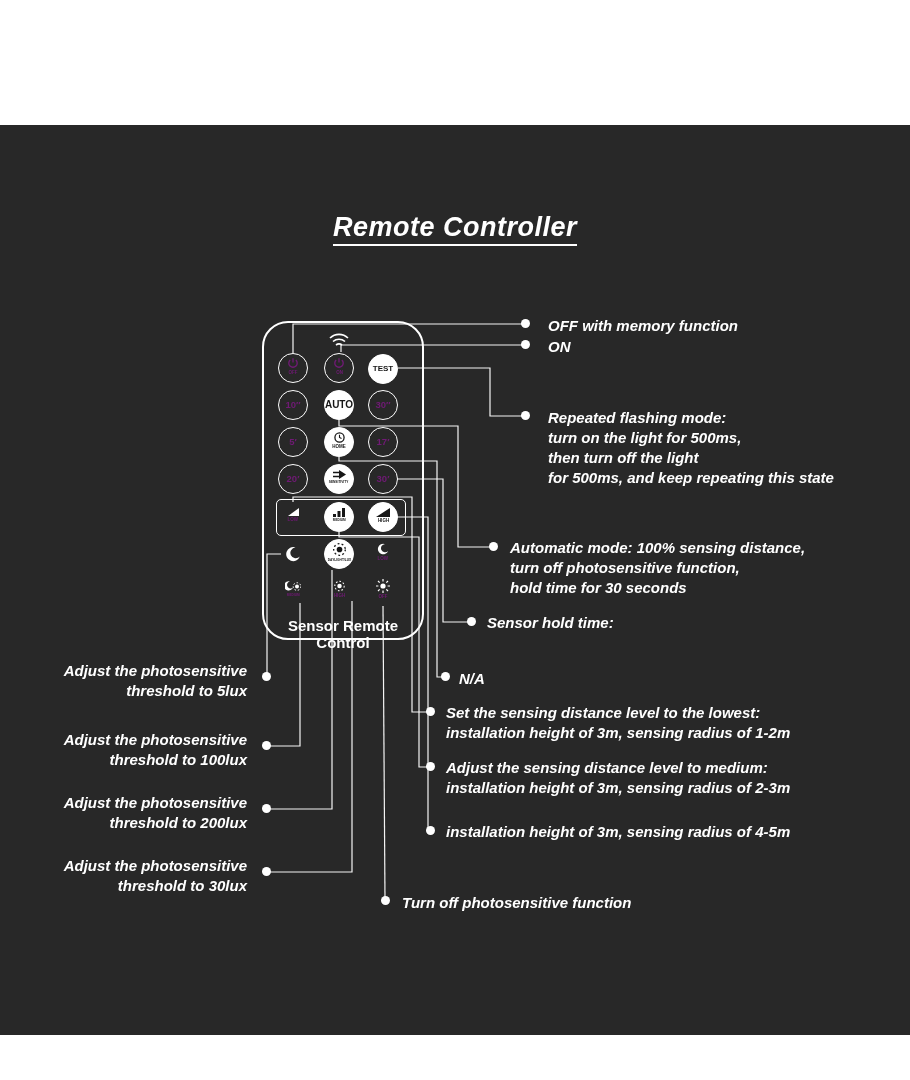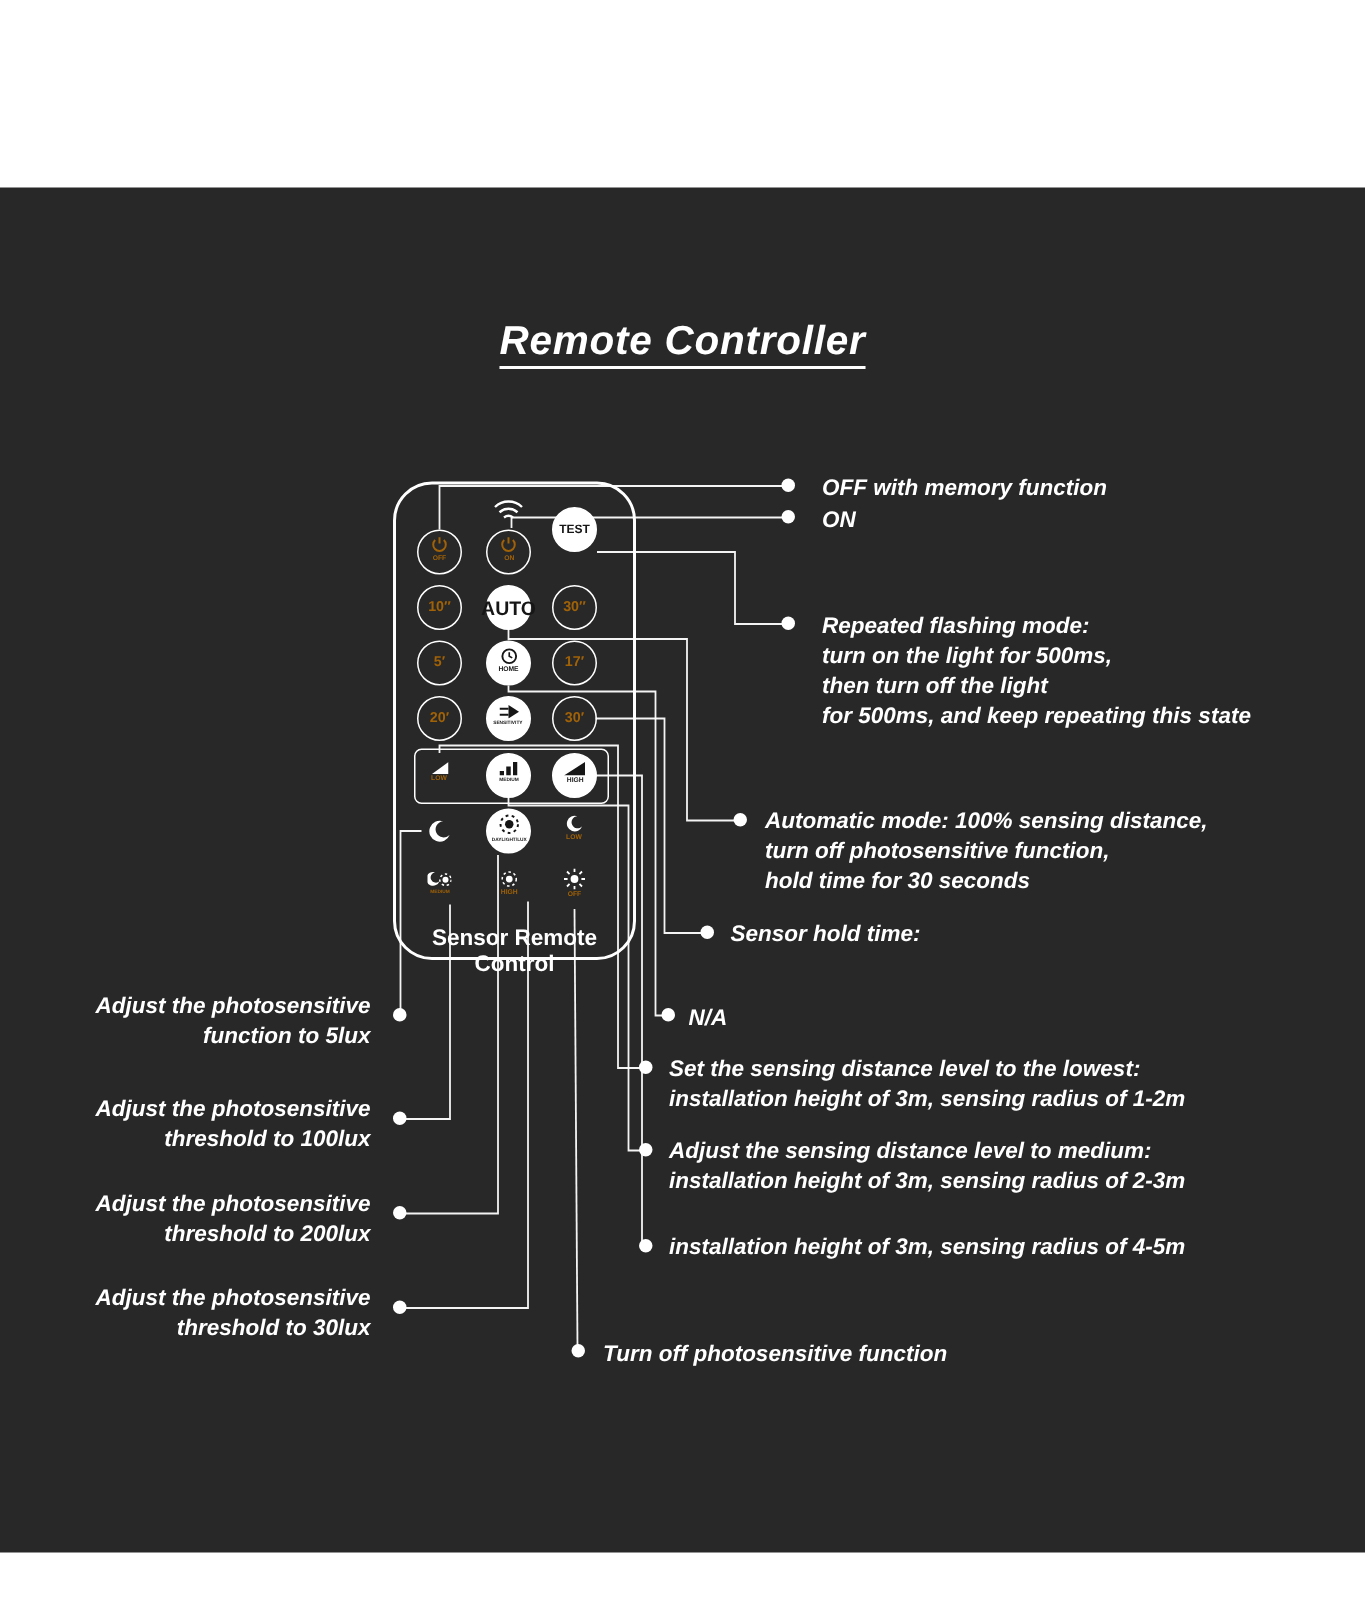--- a/index.html
+++ b/index.html
@@ -14,25 +14,25 @@
            font-size:27px; font-style:italic; font-weight:bold; letter-spacing:.5px;
            text-decoration:underline; text-underline-offset:8px; text-decoration-thickness:2px; }
 
   .remote { position:absolute; left:262px; top:281px; width:162px; height:319px;
             border:2px solid #fff; border-radius:26px; background:transparent; }
   .sens-box { position:absolute; left:276px; top:459px; width:130px; height:37px;
               border:1.5px solid #fff; border-radius:5px; }
 
   .btn { position:absolute; width:30px; height:30px; border:1.5px solid #fff; border-radius:50%;
          display:flex; flex-direction:column; align-items:center; justify-content:center;
-         color:#a16207; text-align:center; }
+         color:#701a75; text-align:center; }
   .btn.filled { background:#fff; color:#161616; border-color:#fff; }
   .btn.noborder { border-color:transparent; }
   .lbl  { font-size:9.5px; font-weight:bold; line-height:1; font-style:normal; }
-  .lbl.md { font-size:13px; }
+  .lbl.md { font-size:10px; }
   .lbl.sm { font-size:8px; }
   .tiny { display:block; font-size:10px; font-weight:bold; line-height:10px; white-space:nowrap;
           transform:scale(0.45); transform-origin:50% 20%; }
   .tiny.xxs { transform:scale(0.32); }
   .footer-lbl { position:absolute; left:262px; top:577px; width:162px; text-align:center;
                 color:#fff; font-size:15px; font-weight:bold; }
 
   .annot { position:absolute; color:#fff; font-style:italic; font-weight:bold;
            font-size:15px; line-height:20px; white-space:nowrap; }
   .annot.left { text-align:right; }
@@ -83,21 +83,21 @@
     </svg>
     <span class="tiny">OFF</span>
   </div>
   <div class="btn" style="left:324px;top:313px">
     <svg class="ic" width="12" height="12" viewBox="0 0 20 20">
       <path d="M10 2 v7" stroke="currentColor" stroke-width="2.2" fill="none"></path>
       <path d="M5.2 5 a7 7 0 1 0 9.6 0" stroke="currentColor" stroke-width="2.2" fill="none"></path>
     </svg>
     <span class="tiny">ON</span>
   </div>
-  <div class="btn filled" style="left:368px;top:298px">
+  <div class="btn filled" style="left:368px;top:314px">
     <span class="lbl sm">TEST</span>
   </div>
 
   <div class="btn" style="left:278px;top:350px">
     <span class="lbl">10″</span>
   </div>
   <div class="btn filled" style="left:324px;top:350px">
     <span class="lbl md">AUTO</span>
   </div>
   <div class="btn" style="left:368px;top:350px">
@@ -232,21 +232,21 @@
   </div>
   <div class="annot" style="left:446px;top:782px">
     <div>installation height of 3m, sensing radius of 4-5m</div>
   </div>
   <div class="annot" style="left:402px;top:853px">
     <div>Turn off photosensitive function</div>
   </div>
 
   <div class="annot left" style="right:663px;top:621px">
     <div>Adjust the photosensitive</div>
-    <div>function to 5lux</div>
+    <div>threshold to 5lux</div>
   </div>
   <div class="annot left" style="right:663px;top:690px">
     <div>Adjust the photosensitive</div>
     <div>threshold to 100lux</div>
   </div>
   <div class="annot left" style="right:663px;top:753px">
     <div>Adjust the photosensitive</div>
     <div>threshold to 200lux</div>
   </div>
   <div class="annot left" style="right:663px;top:816px">

